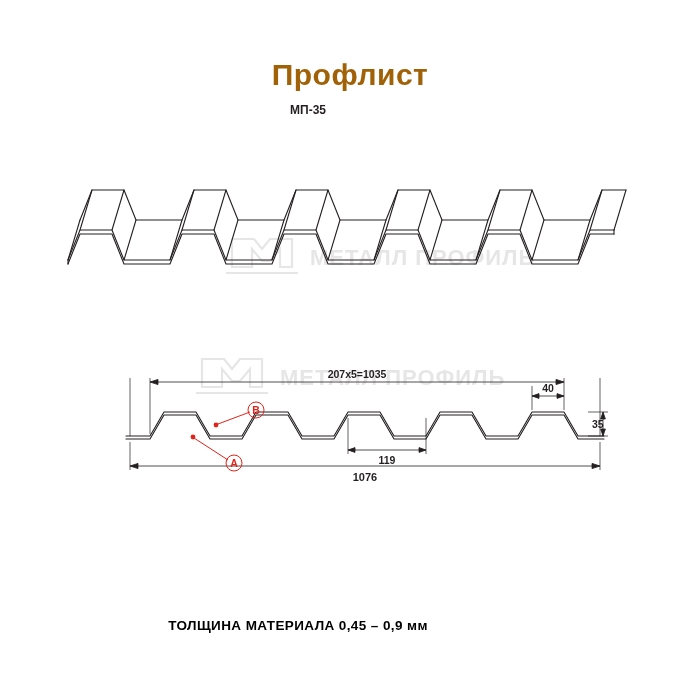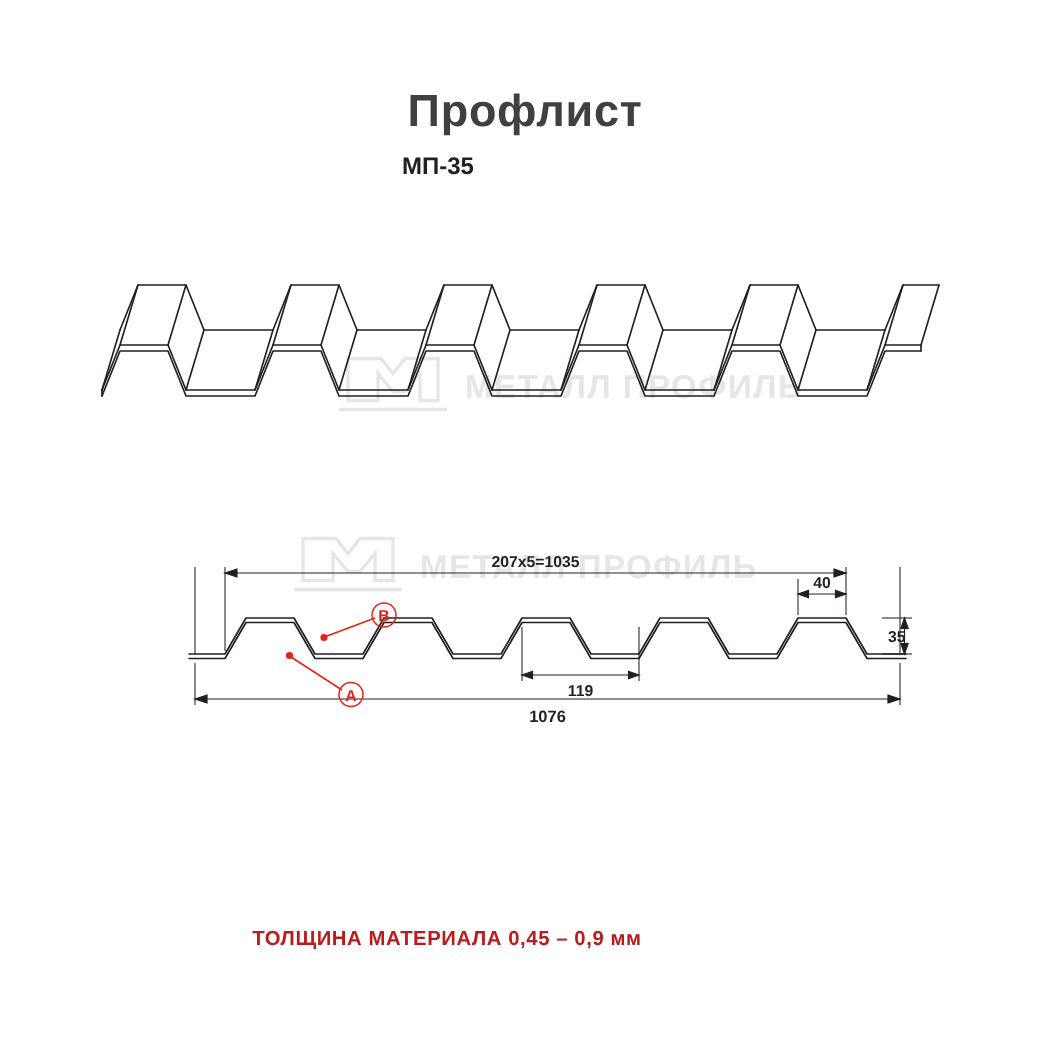--- a/index.html
+++ b/index.html
@@ -21,42 +21,42 @@
   }
   .title {
     position: absolute;
     top: 58px;
     left: 0;
     width: 700px;
     text-align: center;
     font-size: 30px;
     font-weight: bold;
     letter-spacing: 0.5px;
-    color: #404040;
+    color: #a16207;
   }
   .subtitle {
     position: absolute;
     top: 103px;
-    left: 0;
+    left: 16px;
     width: 584px;
     text-align: center;
-    font-size: 16px;
+    font-size: 12px;
     font-weight: bold;
     color: #231f20;
   }
   .footer {
     position: absolute;
     top: 618px;
     left: 0;
     width: 596px;
     text-align: center;
     font-size: 13.5px;
     font-weight: bold;
     letter-spacing: 0.4px;
-    color: #b91c1c;
+    color: #000000;
   }
   .iso-wrap {
     position: absolute;
     top: 160px;
     left: 60px;
     width: 580px;
     height: 160px;
   }
   .sect-wrap {
     position: absolute;

